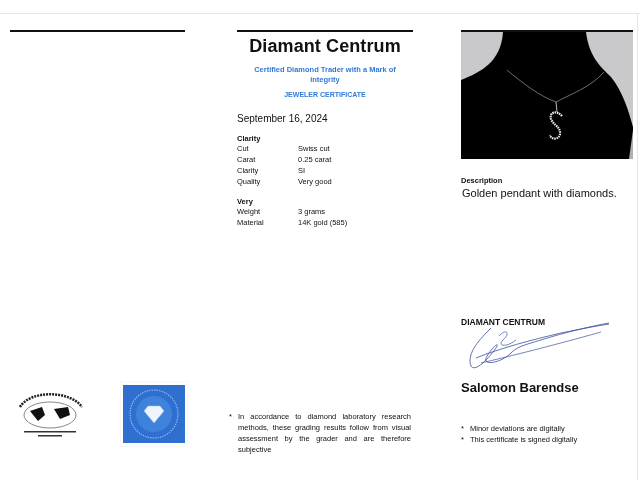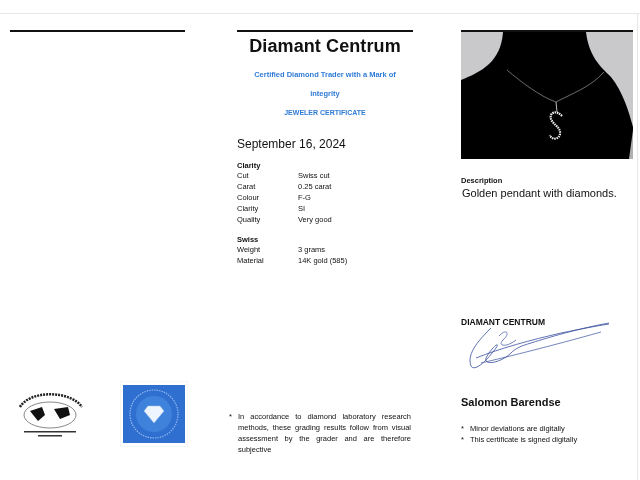--- a/index.html
+++ b/index.html
@@ -3,32 +3,32 @@
 <meta charset="utf-8">
 <style>
   html, body { margin:0; padding:0; }
   body { width:640px; height:480px; background:#fff; position:relative; overflow:hidden;
          font-family:"Liberation Sans", sans-serif; color:#111; }
   .topline { position:absolute; left:0; top:13px; width:640px; height:1px; background:#e6e6e6; }
   .rightedge { position:absolute; left:637px; top:14px; width:1px; height:466px; background:#e6e6e6; }
   .rule { position:absolute; height:2px; background:#111; }
   .col-mid { position:absolute; left:237px; top:30px; width:176px; }
   .title { text-align:center; font-weight:bold; font-size:18px; margin-top:4px; letter-spacing:0.1px; }
-  .subtitle { text-align:center; color:#2f7bd6; font-weight:bold; font-size:7.5px; line-height:19px; margin-top:8px; padding:0 8px; }
+  .subtitle { text-align:center; color:#2f7bd6; font-weight:bold; font-size:7.5px; line-height:10px; margin-top:8px; padding:0 8px; }
   .cert { text-align:center; color:#2f7bd6; font-weight:bold; font-size:7px; margin-top:6px; }
-  .date { font-size:12px; margin-top:21px; }
+  .date { font-size:10px; margin-top:15px; }
   .section-h { font-weight:bold; font-size:7.5px; margin-top:10px; }
   .row { display:flex; font-size:7.5px; line-height:11px;align-items:flex-end; }
   .row .k { width:61px; }
   .photo { position:absolute; left:461px; top:32px; width:172px; height:127px; background:#000; overflow:hidden; }
   .desc-h { position:absolute; left:461px; top:176px; font-weight:bold; font-size:7.5px; }
   .desc { position:absolute; left:450px; top:187px; font-size:11px;margin-left:12px; }
   .sig-company { position:absolute; left:461px; top:317px; font-weight:bold; font-size:8.5px; }
   .signature { position:absolute; left:461px; top:318px; width:150px; height:60px; }
-  .signer { position:absolute; left:461px; top:380px; font-weight:bold; font-size:11px;margin-top:16px; }
+  .signer { position:absolute; left:461px; top:380px; font-weight:bold; font-size:13px; }
   .note { font-size:7.5px; line-height:11px; display:flex; }
   .note .b { width:9px; flex:none; }
   .notes-right { position:absolute; left:461px; top:423px; width:172px; }
   .notes-mid { position:absolute; left:229px; top:411px; width:182px; }
   .notes-mid .t { text-align:justify; }
   .logo1 { position:absolute; left:10px; top:385px; width:80px; height:55px; }
   .logo2 { position:absolute; left:120px; top:381px; width:68px; height:66px; }
 </style>
 </head>
 <body>
@@ -49,34 +49,30 @@
   <div>
     <div class="row">
         <span class="k">Cut</span>
         <span>Swiss cut</span>
       </div>
     <div class="row">
         <span class="k">Carat</span>
         <span>0.25 carat</span>
       </div>
     <div class="row">
-        <span class="k">Colour</span>
-        <span>F-G</span>
-      </div>
-    <div class="row">
         <span class="k">Clarity</span>
         <span>SI</span>
       </div>
     <div class="row">
         <span class="k">Quality</span>
         <span>Very good</span>
       </div>
   </div>
 
-  <div class="section-h">Swiss</div>
+  <div class="section-h">Very</div>
   <div>
     <div class="row">
         <span class="k">Weight</span>
         <span>3 grams</span>
       </div>
     <div class="row">
         <span class="k">Material</span>
         <span>14K gold (585)</span>
       </div>
   </div>

